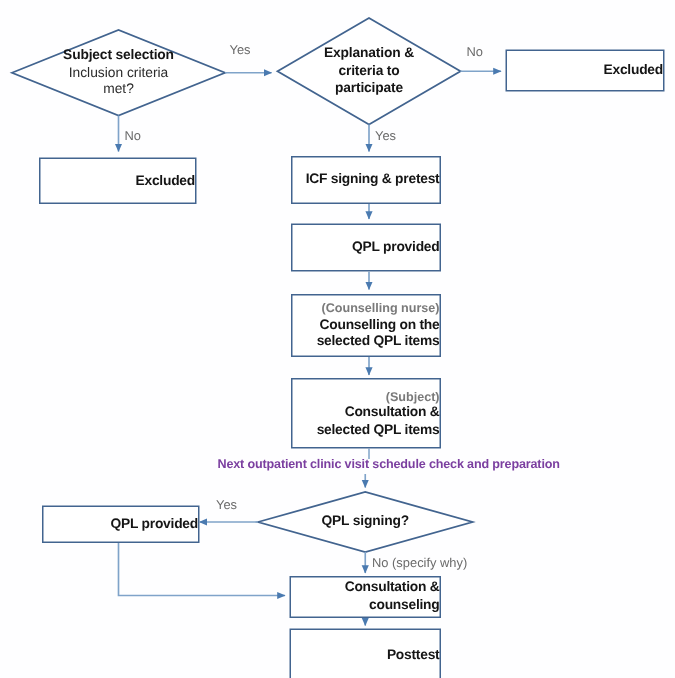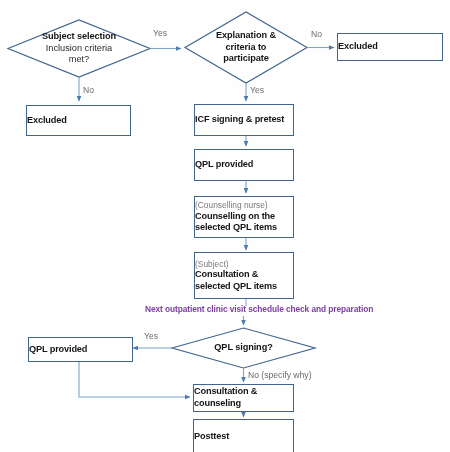--- a/index.html
+++ b/index.html
@@ -20,39 +20,39 @@
     left: 0;
     top: 0;
     width: 450px;
     height: 452px;
   }
   .node {
     position: absolute;
     box-sizing: border-box;
     display: flex;
     flex-direction: column;
-    align-items: flex-start;
+    align-items: flex-end;
     justify-content: center;
     text-align: center;
     z-index: 3;
   }
   .proc {
     border: 1.3px solid #42648f;
     background: #ffffff;
   }
   .proc .line {
     font-weight: bold;
     color: #151515;
     font-size: 9.2px;
     line-height: 11.6px;
     letter-spacing: -0.15px;
     white-space: nowrap;
   }
   .proc .role {
-    font-weight: normal;
+    font-weight: bold;
     color: #7a7a7a;
     font-size: 8.4px;
     line-height: 10.4px;
     white-space: nowrap;
   }
   .diamond-wrap {
     position: absolute;
     z-index: 3;
     display: flex;
     flex-direction: column;

